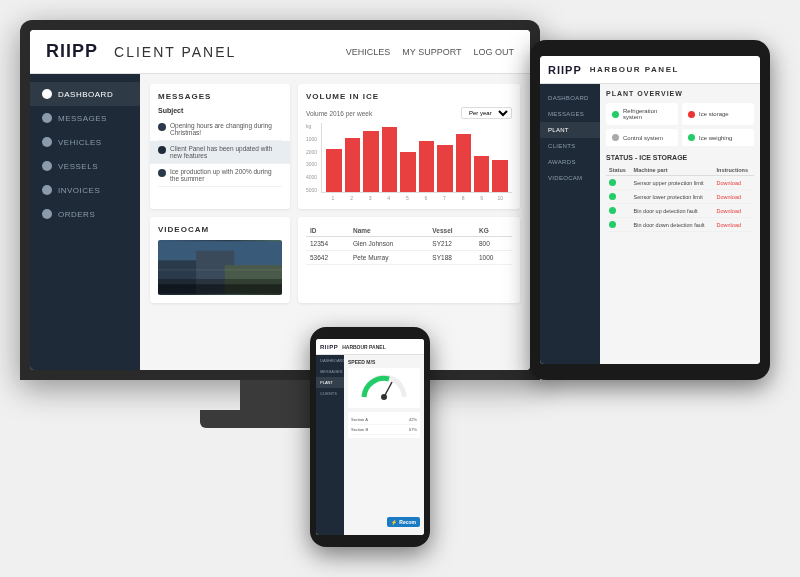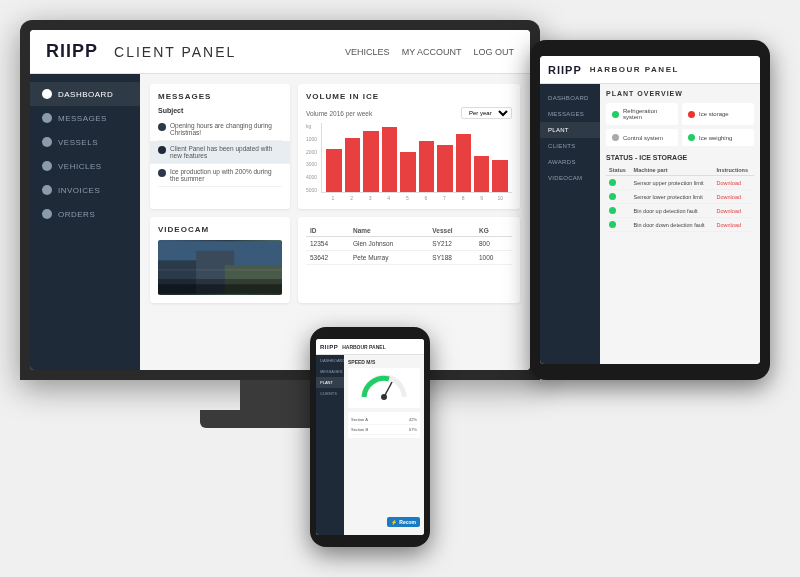--- a/index.html
+++ b/index.html
@@ -503,43 +503,43 @@
     <div class="monitor-frame">
       <div class="monitor-screen">
 
         <div class="cp-header">
           <div style="display:flex;align-items:center;">
             <span class="cp-logo">RIIPP</span>
             <span class="cp-title">CLIENT PANEL</span>
           </div>
           <div class="cp-nav-right">
             <span>VEHICLES</span>
-            <span>MY ACCOUNT</span>
+            <span>MY SUPPORT</span>
             <span>LOG OUT</span>
           </div>
         </div>
 
         <div class="cp-body">
 
           <div class="cp-sidebar">
             <div class="cp-sidebar-item active">
               <span class="cp-sidebar-icon"></span>
               <span>DASHBOARD</span>
             </div>
             <div class="cp-sidebar-item">
               <span class="cp-sidebar-icon"></span>
               <span>MESSAGES</span>
             </div>
             <div class="cp-sidebar-item">
               <span class="cp-sidebar-icon"></span>
-              <span>VESSELS</span>
+              <span>VEHICLES</span>
             </div>
             <div class="cp-sidebar-item">
               <span class="cp-sidebar-icon"></span>
-              <span>VEHICLES</span>
+              <span>VESSELS</span>
             </div>
             <div class="cp-sidebar-item">
               <span class="cp-sidebar-icon"></span>
               <span>INVOICES</span>
             </div>
             <div class="cp-sidebar-item">
               <span class="cp-sidebar-icon"></span>
               <span>ORDERS</span>
             </div>
           </div>

